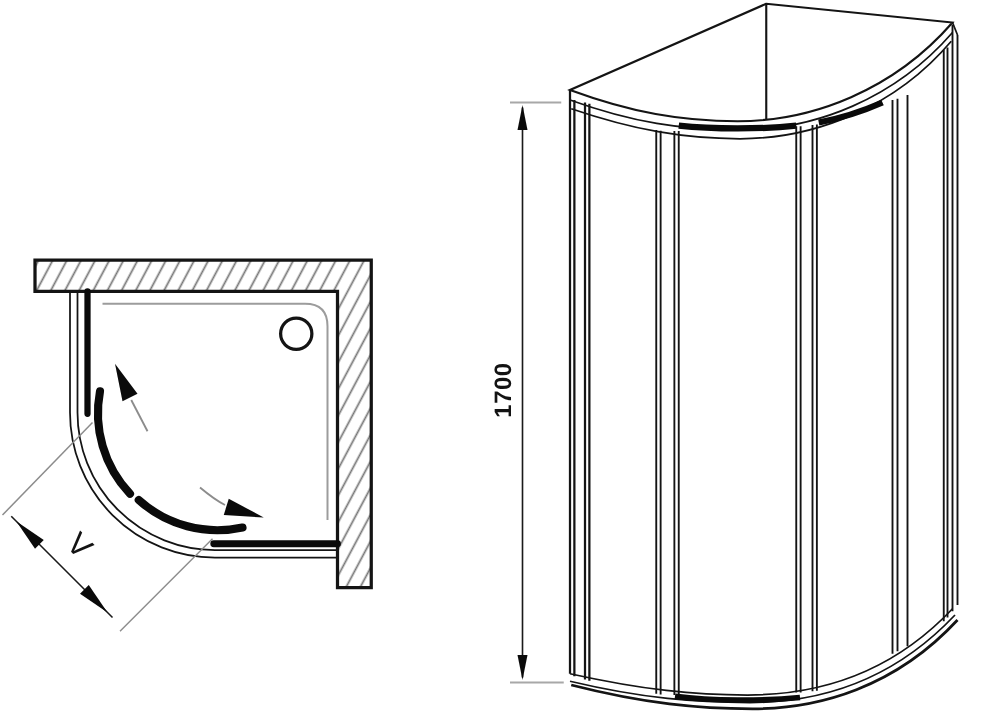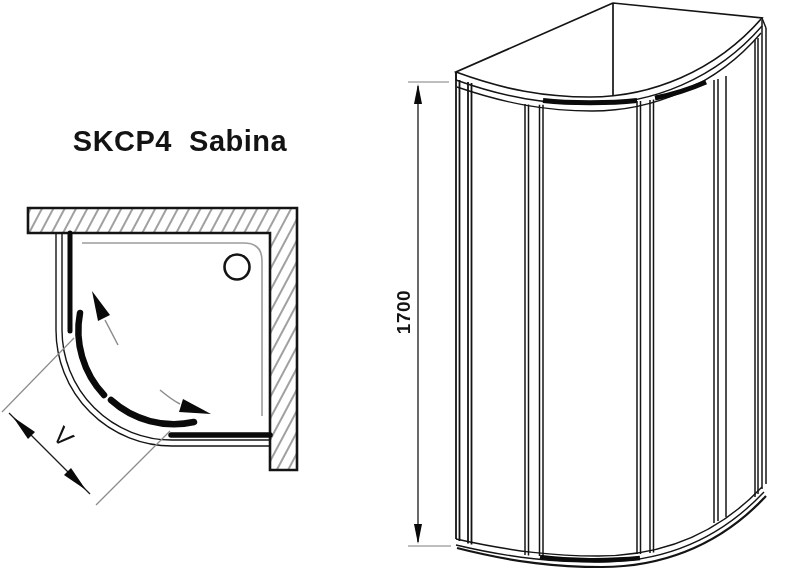--- a/index.html
+++ b/index.html
@@ -119,16 +119,15 @@
         <line x1="766" y1="28" x2="766" y2="484"></line>
       </g>
 
       <path d="M 456,539 C 515,552 555,556 598,556 C 652,556 712,540 762,487" stroke-width="1.4"></path>
       <path d="M 456,545 C 515,559 557,562 600,562 C 653,562 713,546 764,492" stroke-width="1.4"></path>
       <path d="M 457,548 C 516,563 559,567 602,567 C 655,567 716,550 766,496" stroke-width="2.2"></path>
       <path d="M 540,557 C 570,561 610,561 640,558" stroke="#0a0a0a" stroke-width="4.5"></path>
     </g>
   </svg>
 
-  <div class="label title">SKCP4  Sabina</div>
   <div class="label v-label">V</div>
   <div class="label h-label">1700</div>
 </div>
 
 </body></html>

